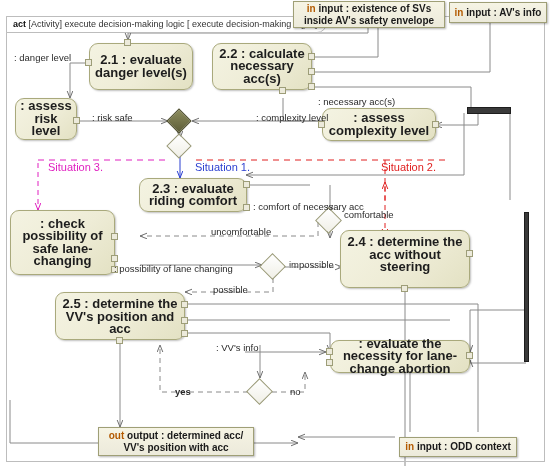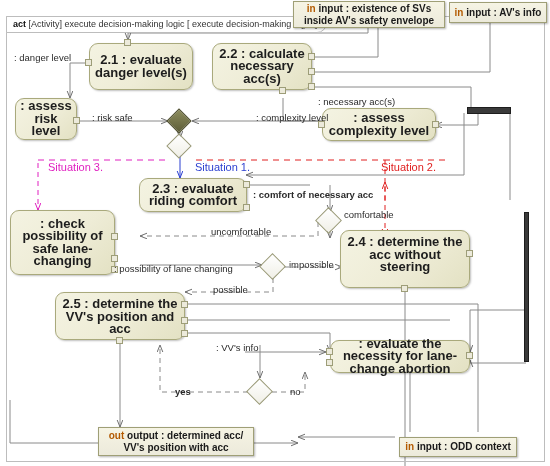--- a/index.html
+++ b/index.html
@@ -247,21 +247,21 @@
 
   <div class="lbl" style="left:14px;top:52px;">: danger level</div>
   <div class="lbl" style="left:92px;top:112px;">: risk safe</div>
   <div class="lbl" style="left:212px;top:112px;margin-left:44px;">: complexity level</div>
   <div class="lbl" style="left:318px;top:96px;">: necessary acc(s)</div>
 
   <div class="lbl sit magenta" style="left:48px;top:162px;">Situation 3.</div>
   <div class="lbl sit blue" style="left:195px;top:162px;">Situation 1.</div>
   <div class="lbl sit red" style="left:381px;top:162px;">Situation 2.</div>
 
-  <div class="lbl" style="left:253px;top:189px;font-weight:bold;">: comfort of necessary acc</div>
+  <div class="lbl" style="left:253px;top:201px;">: comfort of necessary acc</div>
   <div class="lbl" style="left:344px;top:209px;">comfortable</div>
   <div class="lbl" style="left:211px;top:226px;">uncomfortable</div>
   <div class="lbl" style="left:114px;top:263px;">: possibility of lane changing</div>
   <div class="lbl" style="left:289px;top:259px;">impossible</div>
   <div class="lbl" style="left:213px;top:284px;">possible</div>
   <div class="lbl" style="left:216px;top:342px;">: VV's info</div>
   <div class="lbl" style="left:175px;top:386px;font-weight:bold;">yes</div>
   <div class="lbl" style="left:290px;top:386px;">no</div>
 
 </div>

